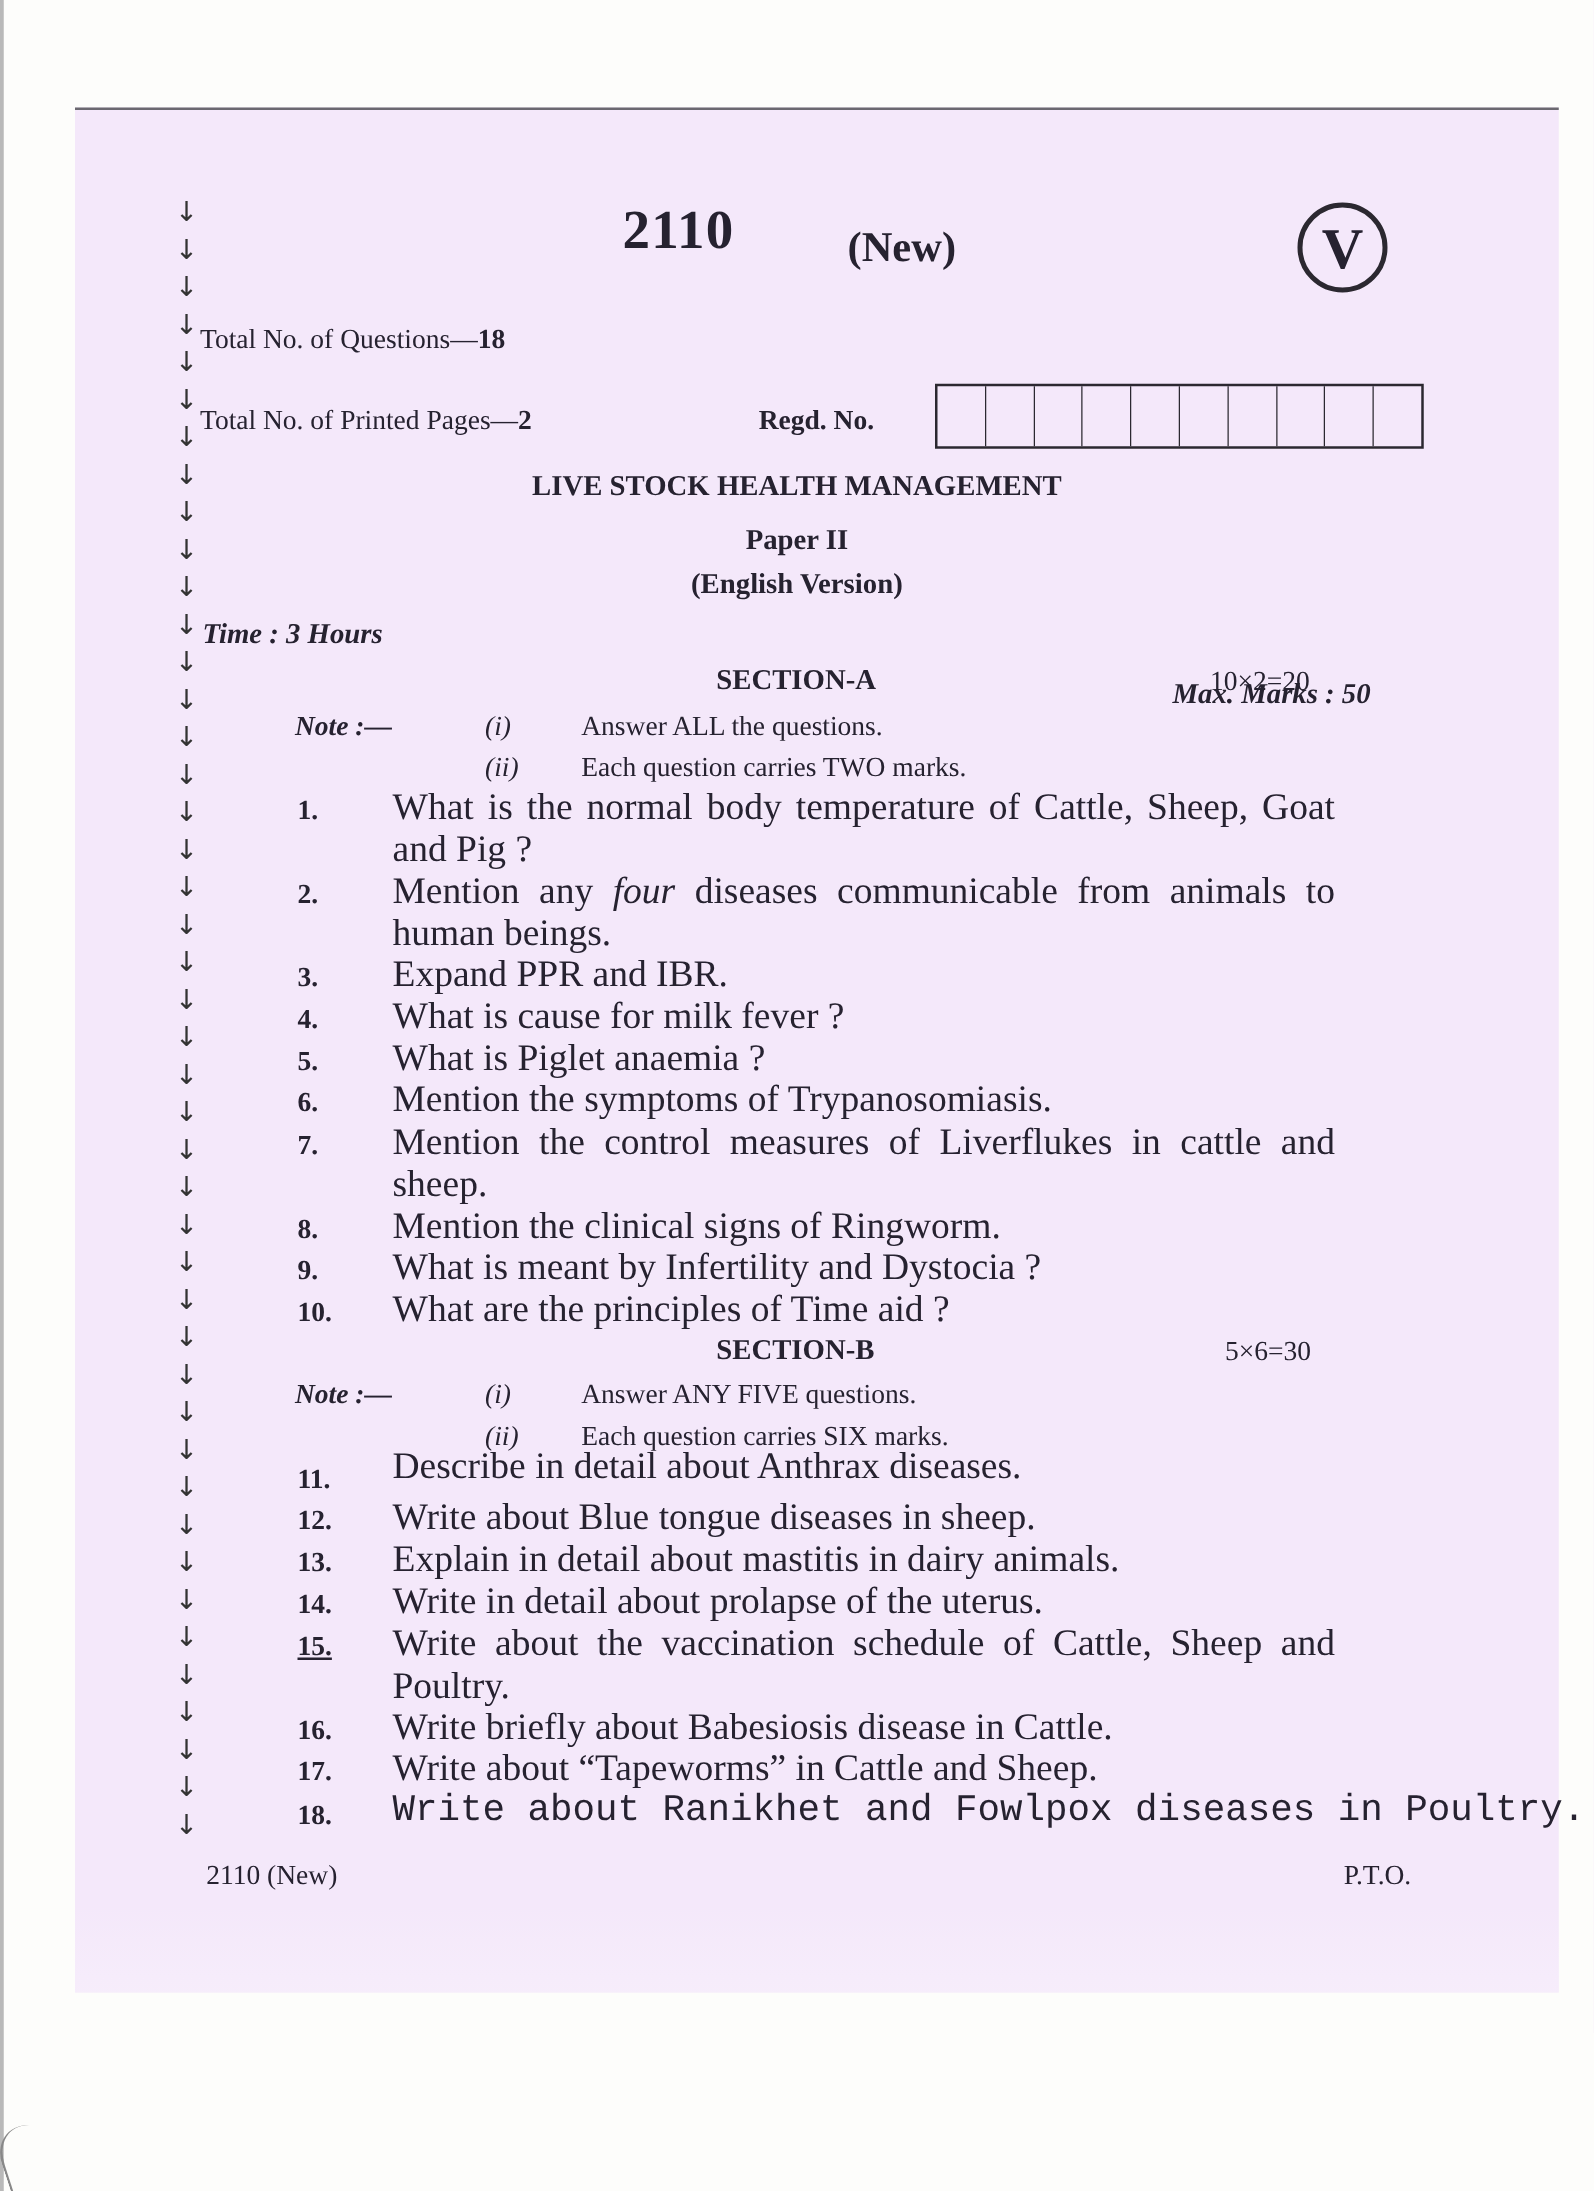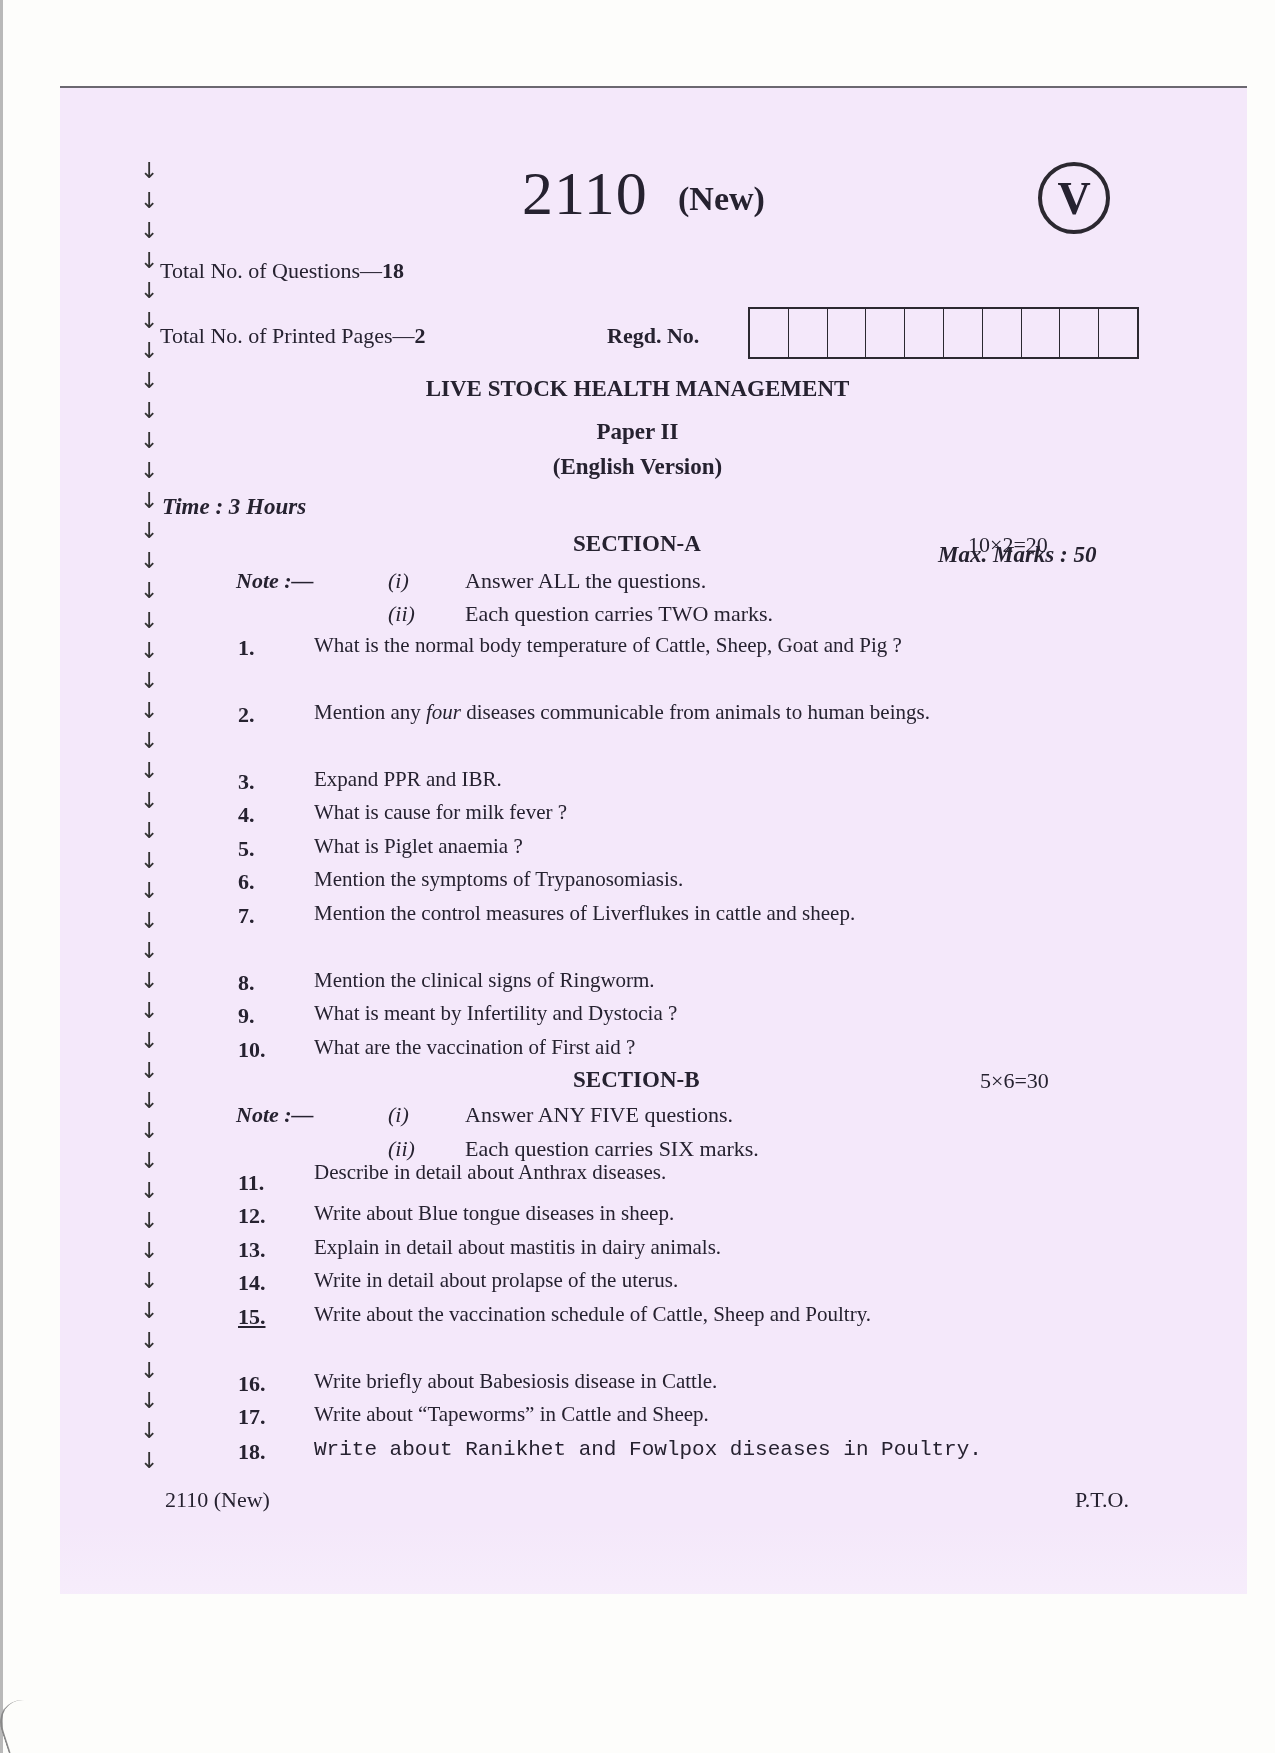--- a/index.html
+++ b/index.html
@@ -28,21 +28,21 @@
   }
   .abs { position: absolute; white-space: nowrap; }
 
   
   .arrow-col { position: absolute; left: 140px; top: 160px; width: 20px; }
   .arrow {
     position: absolute; left: 0; font-size: 22px; line-height: 22px;
     color: #333; font-family: "DejaVu Sans", sans-serif;
   }
 
-  .title-code { left: 498px; top: 158px; font-size: 62px; font-weight: normal; letter-spacing: 1px; margin-left: 24px; }
+  .title-code { left: 498px; top: 158px; font-size: 44px; font-weight: bold; letter-spacing: 1px; }
   .title-new { left: 678px; top: 180px; font-size: 34px; font-weight: bold; }
   .version-badge {
     position: absolute; left: 1038px; top: 162px;
     width: 72px; height: 72px; border: 4px solid #2b2830; border-radius: 50%;
     display: flex; align-items: center; justify-content: center;
     font-size: 46px; font-weight: bold; box-sizing: border-box;
   }
   .meta-line { font-size: 22px; }
   .total-q { left: 160px; top: 258px; }
   .total-p { left: 160px; top: 323px; }
@@ -65,21 +65,21 @@
   .maxmarks { left: 938px; top: 494px; font-size: 23px; font-weight: bold; font-style: italic; margin-top: 48px; }
 
   .section-title { font-size: 23px; font-weight: bold; }
   .section-marks { font-size: 22px; }
 
   .note-label { left: 236px; font-size: 22px; font-weight: bold; font-style: italic; }
   .note-num { left: 388px; font-size: 22px; font-style: italic; }
   .note-text { left: 465px; font-size: 22px; }
 
   .q-num { left: 238px; font-size: 22px; font-weight: bold; }
-  .q-text { left: 314px; width: 754px; font-size: 21px; white-space: normal; text-align: justify; text-align-last: justify; line-height: 33.5px; }
+  .q-text { left: 314px; width: 754px; font-size: 30px; white-space: normal; text-align: justify; text-align-last: justify; line-height: 33.5px; }
   .q-text.single { text-align-last: left; white-space: nowrap; }
   .q-text.multi { text-align-last: left; }
 
   .footer-left { left: 165px; top: 1487px; font-size: 22px; }
   .footer-right { left: 1075px; top: 1487px; font-size: 22px; }
 
   .corner-curl {
     position: absolute; left: 0; top: 1700px; width: 30px; height: 53px;
     border-left: 2px solid #888; border-radius: 40px 0 0 0; transform: skewX(18deg);
   }
@@ -197,21 +197,21 @@
 <div class="abs q-text single" style="top:863px;">Mention the symptoms of Trypanosomiasis.</div>
 
 <div class="abs q-num" style="top:903px;">7.</div>
 <div class="abs q-text multi" style="top:897px;">Mention the control measures of Liverflukes in cattle and sheep.</div>
 
 <div class="abs q-num" style="top:970px;">8.</div>
 <div class="abs q-text single" style="top:964px;">Mention the clinical signs of Ringworm.</div>
 <div class="abs q-num" style="top:1003px;">9.</div>
 <div class="abs q-text single" style="top:997px;">What is meant by Infertility and Dystocia ?</div>
 <div class="abs q-num" style="top:1037px;">10.</div>
-<div class="abs q-text single" style="top:1031px;">What are the vaccination of First aid ?</div>
+<div class="abs q-text single" style="top:1031px;">What are the principles of Time aid ?</div>
 
 <div class="abs section-title" style="left:573px; top:1067px;">SECTION-B</div>
 <div class="abs section-marks" style="left:980px; top:1068px;">5×6=30</div>
 
 <div class="abs note-label" style="top:1102px;">Note :—</div>
 <div class="abs note-num" style="top:1102px;">(i)</div>
 <div class="abs note-text" style="top:1102px;">Answer ANY FIVE questions.</div>
 <div class="abs note-num" style="top:1136px;">(ii)</div>
 <div class="abs note-text" style="top:1136px;">Each question carries SIX marks.</div>
 

